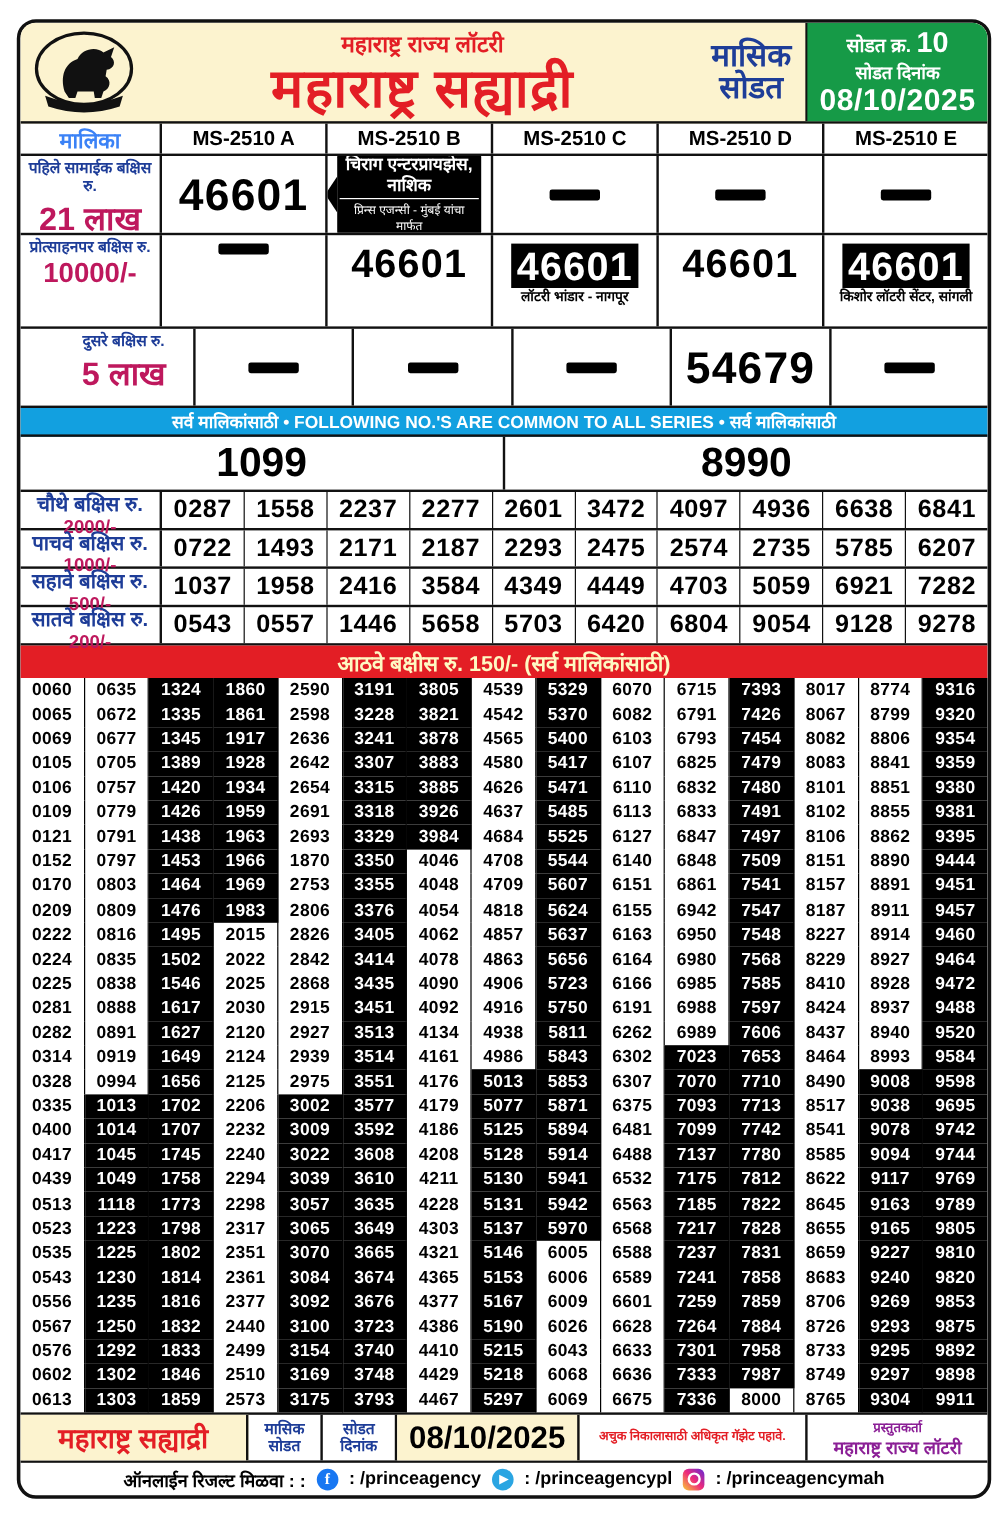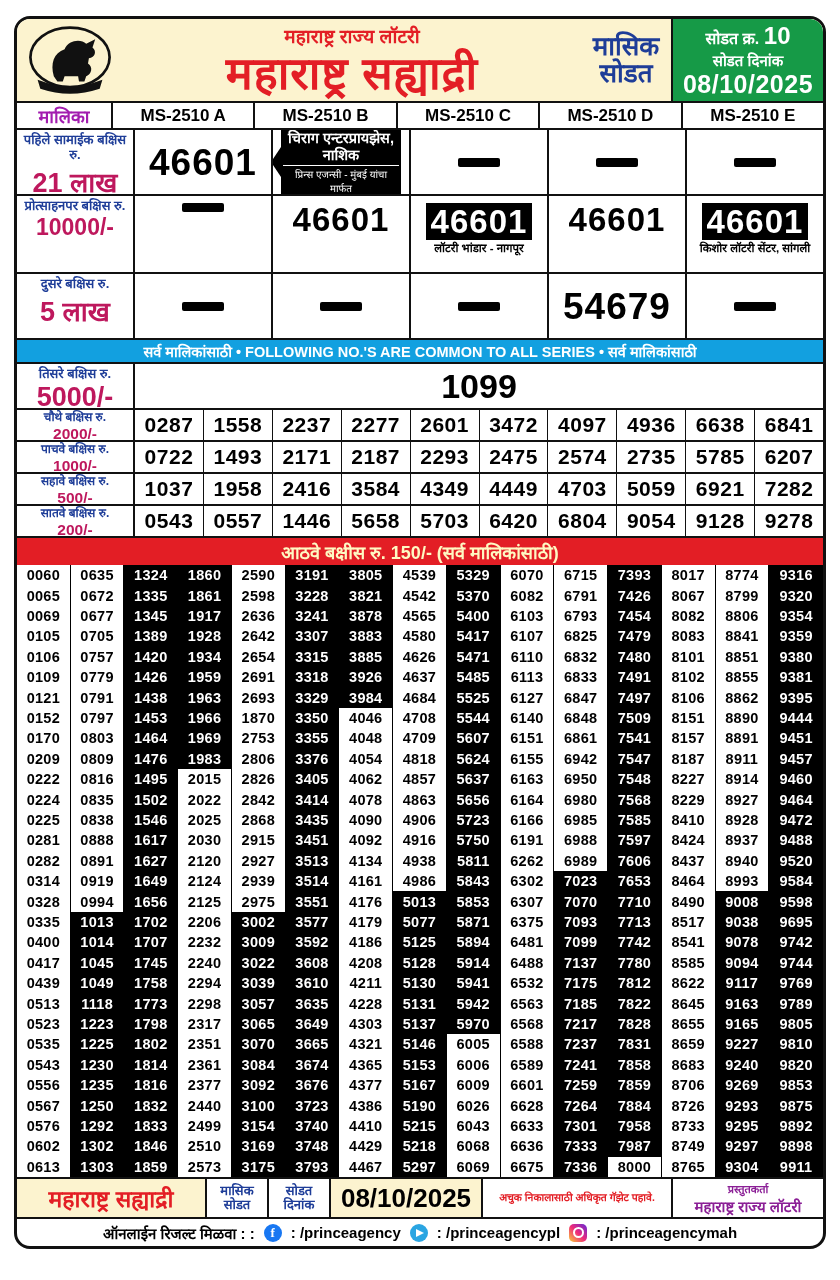--- a/index.html
+++ b/index.html
@@ -14,27 +14,27 @@
   .title { color:#e31e25; font-size:45px; font-weight:800; line-height:1.1; letter-spacing:1px; }
   .masik { width:90px; color:#1e3d98; font-size:26px; font-weight:800; text-align:center; line-height:1.05; align-self:center; }
   .greenbox { width:152px; background:#169a47; color:#fff; text-align:center; border-left:2px solid #111; border-radius:0 12px 0 0; padding-top:3px; }
   .gb1 { font-size:16px; font-weight:bold; }
   .gb1 b { font-size:24px; }
   .gb2 { font-size:15px; font-weight:bold; }
   .gb3 { font-size:25px; font-weight:800; letter-spacing:.5px; }
 
   
   .srow { display:flex; height:27px; border-bottom:2px solid #111; }
-  .mal { width:96px; color:#a21caf; font-size:18px; font-weight:800; border-right:2px solid #111; display:flex; align-items:center; justify-content:center; }
+  .mal { width:118px; color:#3b82f6; font-size:18px; font-weight:800; border-right:2px solid #111; display:flex; align-items:center; justify-content:center; }
   .scell { flex:1; font-size:17px; font-weight:800; border-right:2px solid #111; display:flex; align-items:center; justify-content:center; }
   .srow .scell:last-child { border-right:none; }
 
   
   .prow { display:flex; border-bottom:2px solid #111; }
-  .r1 { height:66px; } .r2 { height:78px; } .r3 { height:66px; }
+  .r1 { height:66px; } .r2 { height:78px; } .r3 { height:66px;padding-left:28px; }
   .plabel { width:118px; border-right:2px solid #111; text-align:center; padding-top:3px; }
   .pl1 { color:#1e3d98; font-size:13px; font-weight:bold; line-height:1.15; }
   .pl2 { color:#be185d; font-size:27px; font-weight:800; }
   .r2 .pl2 { font-size:23px; }
   .pcell { flex:1; border-right:2px solid #111; display:flex; flex-direction:column; align-items:center; justify-content:center; overflow:hidden; }
   .prow .pcell:last-child { border-right:none; }
   .r2 .pcell { justify-content:flex-start; padding-top:7px; }
   .bignum { font-size:37px; font-weight:800; letter-spacing:1px; line-height:1; }
   .r2 .bignum { font-size:33px; }
   .inv { background:#000; color:#fff; padding:2px 5px; }
@@ -53,21 +53,21 @@
   
   .thirdrow { height:46px; }
   .thirdrow .ncell { font-size:34px; }
   .numflex { flex:1; display:flex; }
   .ncell { flex:1; display:flex; align-items:center; justify-content:center; font-weight:800; border-right:2px solid #111; }
   .numflex .ncell:last-child { border-right:none; }
 
   
   .midrow { height:32px; }
   .midrow .plabel { padding-top:1px; }
-  .midrow .pl1 { font-size:12px; }
+  .midrow .pl1 { font-size:17px; }
   .midrow .pl2 { font-size:15.5px; }
   .midrow .ncell { font-size:21px; border-right:1.5px solid #111; letter-spacing:.5px; }
 
   
   .redbanner { height:27px; background:#e31e25; color:#fef9c3; font-size:18px; font-weight:800;
     display:flex; align-items:center; justify-content:center; }
   .grid { height:614px; display:grid; grid-template-columns:repeat(15,1fr); grid-auto-rows:1fr; border-bottom:2px solid #111; }
   .gcell { display:flex; align-items:center; justify-content:center; font-size:14.5px; font-weight:800; border-right:1.5px solid #000; letter-spacing:.3px; }
   .gcell:nth-child(15n) { border-right:none; }
   .gcell.inv { background:#000; color:#fff; }
@@ -205,26 +205,23 @@
         </div>
         <div class="pcell">
           <div class="dashbar"></div>
         </div>
       </div>
   </div>
 
   <div class="bluebanner">सर्व मालिकांसाठी   •   FOLLOWING NO.'S ARE COMMON TO ALL SERIES   •   सर्व मालिकांसाठी</div>
 
   <div class="prow thirdrow">
-    <div class="plabel">
-      <div class="pl1">तिसरे बक्षिस रु.</div>
-      <div class="pl2">5000/-</div>
-    </div>
     <div class="numflex">
         <div class="ncell">1099</div>
+        <div class="ncell">8990</div>
       </div>
   </div>
 
   <div class="prow midrow">
     <div class="plabel">
       <div class="pl1">चौथे बक्षिस रु.</div>
       <div class="pl2">2000/-</div>
     </div>
     <div class="numflex">
         <div class="ncell">0287</div>

